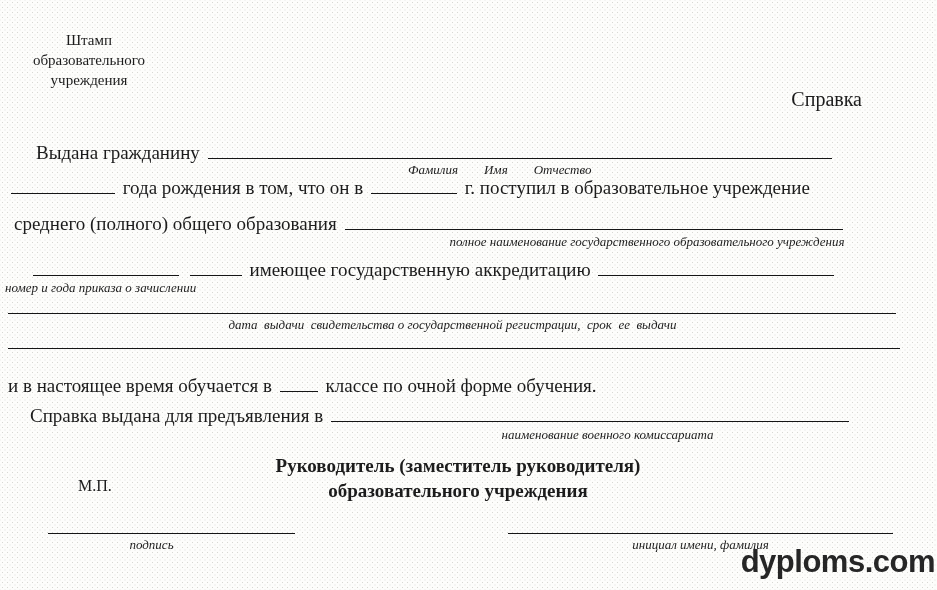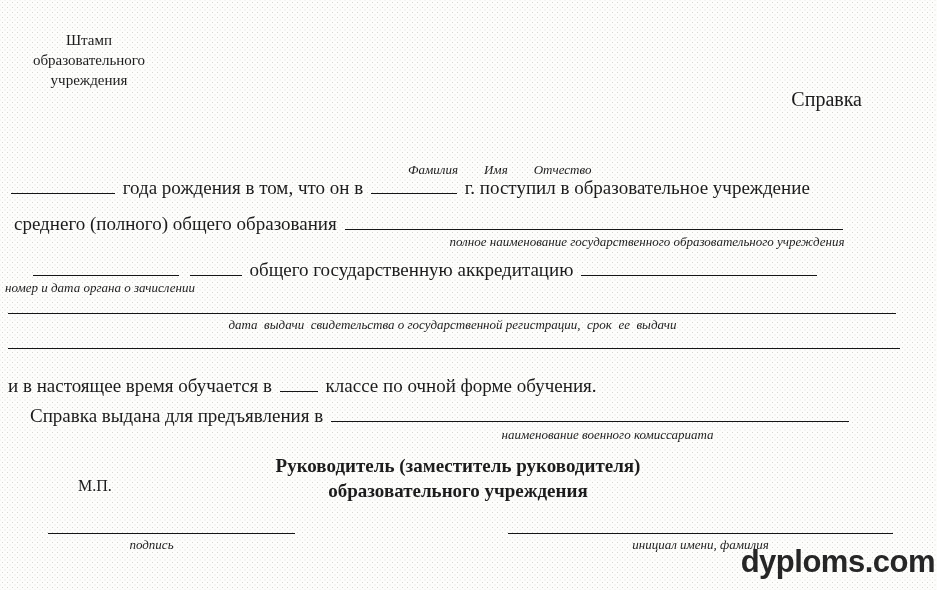--- a/index.html
+++ b/index.html
@@ -60,42 +60,46 @@
 <div class="page">
 
   <div class="stamp">
     <div>Штамп</div>
     <div>образовательного</div>
     <div>учреждения</div>
   </div>
 
   <div class="title">Справка</div>
 
+  <div class="row" style="left:36px;top:141px;">
+    <span>Выдана гражданину</span>
+    <span class="blank" style="width:624px;"></span>
+  </div>
   <div class="cap" style="left:408px;top:162px;">Фамилия        Имя        Отчество</div>
 
   <div class="row" style="left:14px;top:212px;">
     <span>среднего (полного) общего образования</span>
     <span class="blank" style="width:498px;"></span>
   </div>
 
   <div class="row" style="left:8px;top:176px;">
     <span class="blank" style="width:104px;"></span>
     <span>года рождения в том, что он в</span>
     <span class="blank" style="width:86px;"></span>
     <span>г. поступил в образовательное учреждение</span>
   </div>
   <div class="cap center" style="left:400px;top:234px;width:494px;">полное наименование государственного образовательного учреждения</div>
 
   <div class="row" style="left:30px;top:258px;">
     <span class="blank" style="width:146px;"></span>
     <span class="blank" style="width:52px;"></span>
-    <span>общего государственную аккредитацию</span>
+    <span>имеющее государственную аккредитацию</span>
     <span class="blank" style="width:236px;"></span>
   </div>
-  <div class="cap" style="left:5px;top:280px;">номер и дата органа о зачислении</div>
+  <div class="cap" style="left:5px;top:280px;">номер и года приказа о зачислении</div>
 
   <div class="rule" style="left:8px;top:313px;width:888px;"></div>
   <div class="cap center" style="left:165px;top:317px;width:575px;">дата  выдачи  свидетельства о государственной регистрации,  срок  ее  выдачи</div>
 
   <div class="rule" style="left:8px;top:348px;width:892px;"></div>
 
   <div class="row" style="left:8px;top:374px;">
     <span>и в настоящее время обучается в</span>
     <span class="blank" style="width:38px;"></span>
     <span>классе по очной форме обучения.</span>

